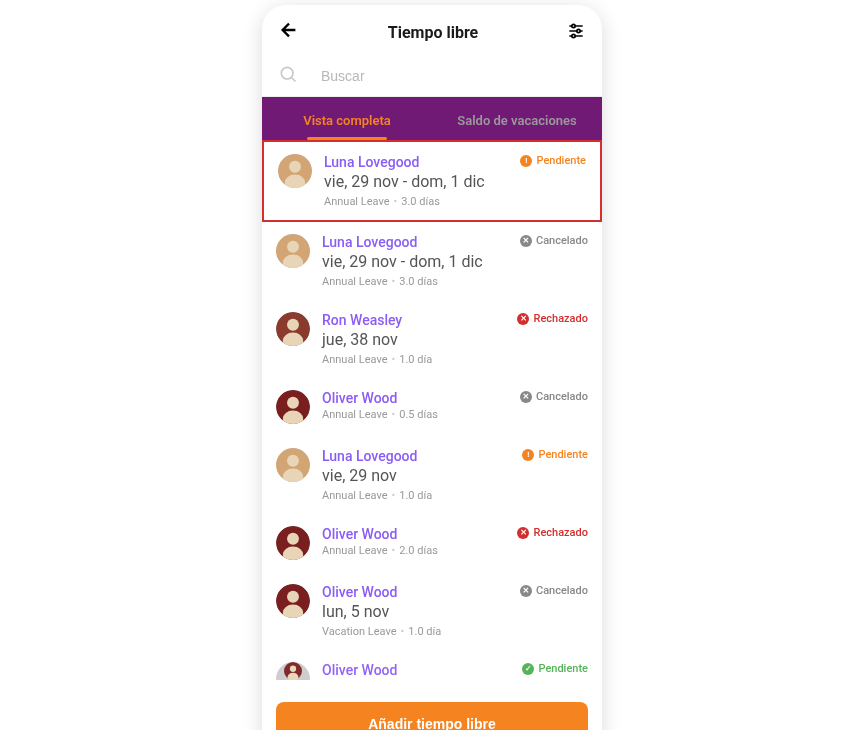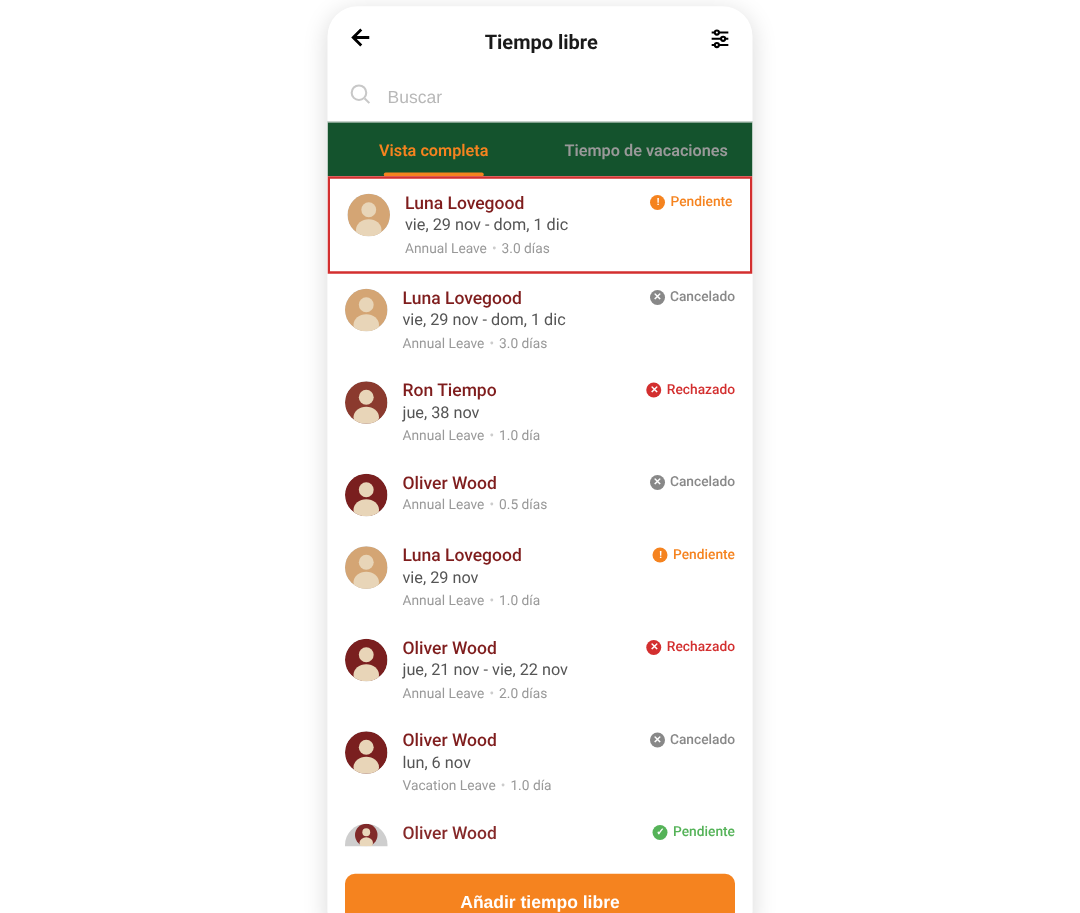--- a/index.html
+++ b/index.html
@@ -2,36 +2,36 @@
 <html><head>
   <meta charset="utf-8">
   <style>
     * { box-sizing: border-box; margin: 0; padding: 0; }
     body { font-family: -apple-system, BlinkMacSystemFont, 'Segoe UI', Roboto, sans-serif; background: #fff; display: flex; justify-content: center; }
     .phone-frame { width: 340px; background: #fff; border-radius: 24px; box-shadow: 0 4px 20px rgba(0,0,0,0.15); overflow: hidden; position: relative; margin: 5px; }
     .header { display: flex; align-items: center; justify-content: space-between; padding: 14px 16px 10px; }
     .back-btn { font-size: 22px; font-weight: bold; cursor: pointer; }
     .header-title { font-weight: 700; font-size: 16px; color: #1a1a1a; }
     .filter-btn { cursor: pointer; }
-    .search-bar { display: flex; align-items: center; padding: 8px 16px; gap: 12px; }
+    .search-bar { display: flex; align-items: center; padding: 8px 16px; gap: 23px; }
     .search-icon { color: #c8c8c8; }
     .search-input { border: none; outline: none; font-size: 14px; color: #999; flex: 1; background: transparent; }
     .search-input::placeholder { color: #b8b8b8; }
-    .tabs { display: flex; background: #14532d; border-top: 1px solid #eee; }
+    .tabs { display: flex; background: #701a75; border-top: 1px solid #eee; }
     .tab { flex: 1; text-align: center; padding: 16px 0 12px; font-size: 13px; font-weight: 600; cursor: pointer; position: relative; color: #999; }
     .tab.active { color: #f5831f; }
     .tab.active::after { content: ''; position: absolute; bottom: 0; left: 50%; transform: translateX(-50%); width: 80px; height: 3px; background: #f5831f; border-radius: 2px; }
     .list { background: #fff; }
     .list-item { display: flex; align-items: flex-start; padding: 12px 14px; gap: 12px; position: relative; }
     .list-item.highlighted { border: 2px solid #d32f2f; margin: 0; }
     .avatar { width: 34px; height: 34px; border-radius: 50%; background: #ccc; flex-shrink: 0; overflow: hidden; display: flex; align-items: center; justify-content: center; }
     .avatar svg { width: 100%; height: 100%; }
     .item-content { flex: 1; min-width: 0; }
-    .item-name { font-size: 14px; font-weight: 500; color: #7f1d1d; margin-bottom: 2px; }
-    .item-date { font-size: 13px; color: #555; margin-bottom: 4px; }
+    .item-name { font-size: 14px; font-weight: 500; color: #8b5cf6; margin-bottom: 2px; }
+    .item-date { font-size: 16px; color: #555; margin-bottom: 4px; }
     .item-meta { font-size: 11px; color: #999; }
     .item-meta .dot { margin: 0 4px; color: #ccc; }
     .status { display: flex; align-items: center; gap: 4px; font-size: 11px; font-weight: 500; flex-shrink: 0; }
     .status.pendiente { color: #f5831f; }
     .status.cancelado { color: #888; }
     .status.rechazado { color: #d32f2f; }
     .status.aprobada { color: #4caf50; }
     .status-icon { width: 12px; height: 12px; border-radius: 50%; display: inline-flex; align-items: center; justify-content: center; font-size: 8px; color: #fff; font-weight: bold; }
     .status.pendiente .status-icon { background: #f5831f; }
     .status.cancelado .status-icon { background: #888; }
@@ -70,21 +70,21 @@
       <svg width="20" height="20" viewBox="0 0 24 24" fill="none" stroke="#c8c8c8" stroke-width="2">
           <circle cx="11" cy="11" r="7"></circle>
           <line x1="21" y1="21" x2="16.5" y2="16.5"></line>
         </svg>
     </span>
     <input class="search-input" type="text" placeholder="Buscar" style="">
   </div>
 
   <div class="tabs">
     <div class="tab active">Vista completa</div>
-    <div class="tab">Tiempo de vacaciones</div>
+    <div class="tab">Saldo de vacaciones</div>
   </div>
 
   <div class="list" id="request-list">
       <div class="list-item highlighted">
         <div class="avatar">
           <svg viewBox="0 0 40 40">
             <circle cx="20" cy="20" r="20" fill="#d4a574"></circle>
             <circle cx="20" cy="15" r="7" fill="#e8d5b8"></circle>
             <ellipse cx="20" cy="34" rx="12" ry="10" fill="#e8d5b8"></ellipse>
           </svg>
@@ -119,21 +119,21 @@
       </div>
       <div class="list-item">
         <div class="avatar">
           <svg viewBox="0 0 40 40">
             <circle cx="20" cy="20" r="20" fill="#8b3a2e"></circle>
             <circle cx="20" cy="15" r="7" fill="#e8d5b8"></circle>
             <ellipse cx="20" cy="34" rx="12" ry="10" fill="#e8d5b8"></ellipse>
           </svg>
         </div>
         <div class="item-content">
-          <div class="item-name">Ron Tiempo</div>
+          <div class="item-name">Ron Weasley</div>
           <div class="item-date">jue, 38 nov</div>
           <div class="item-meta"><span>Annual Leave</span><span class="dot">•</span><span>1.0 día</span></div>
         </div>
         <div class="status rechazado">
           <span class="status-icon">✕</span>
           <span>Rechazado</span>
         </div>
       </div>
       <div class="list-item">
         <div class="avatar">
@@ -173,39 +173,38 @@
       <div class="list-item">
         <div class="avatar">
           <svg viewBox="0 0 40 40">
             <circle cx="20" cy="20" r="20" fill="#7a1f1f"></circle>
             <circle cx="20" cy="15" r="7" fill="#e8d5b8"></circle>
             <ellipse cx="20" cy="34" rx="12" ry="10" fill="#e8d5b8"></ellipse>
           </svg>
         </div>
         <div class="item-content">
           <div class="item-name">Oliver Wood</div>
-          <div class="item-date">jue, 21 nov - vie, 22 nov</div>
           <div class="item-meta"><span>Annual Leave</span><span class="dot">•</span><span>2.0 días</span></div>
         </div>
         <div class="status rechazado">
           <span class="status-icon">✕</span>
           <span>Rechazado</span>
         </div>
       </div>
       <div class="list-item">
         <div class="avatar">
           <svg viewBox="0 0 40 40">
             <circle cx="20" cy="20" r="20" fill="#7a1f1f"></circle>
             <circle cx="20" cy="15" r="7" fill="#e8d5b8"></circle>
             <ellipse cx="20" cy="34" rx="12" ry="10" fill="#e8d5b8"></ellipse>
           </svg>
         </div>
         <div class="item-content">
           <div class="item-name">Oliver Wood</div>
-          <div class="item-date">lun, 6 nov</div>
+          <div class="item-date">lun, 5 nov</div>
           <div class="item-meta"><span>Vacation Leave</span><span class="dot">•</span><span>1.0 día</span></div>
         </div>
         <div class="status cancelado">
           <span class="status-icon">✕</span>
           <span>Cancelado</span>
         </div>
       </div>
       <div class="list-item fade-item">
         <div class="avatar">
           <svg viewBox="0 0 40 40">

